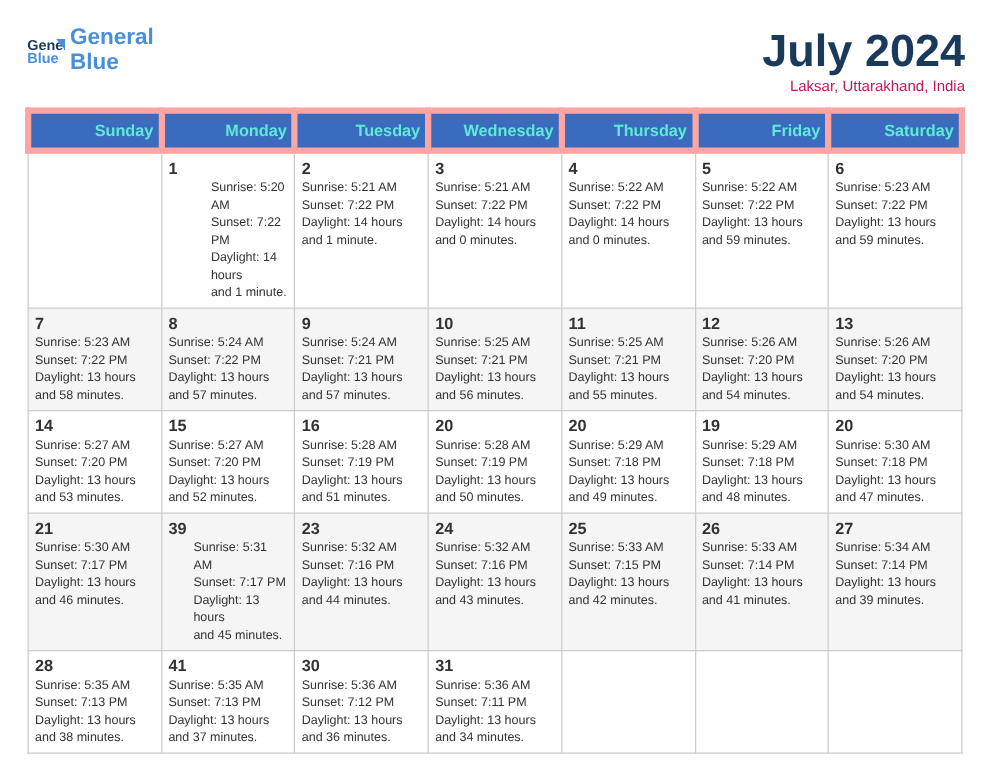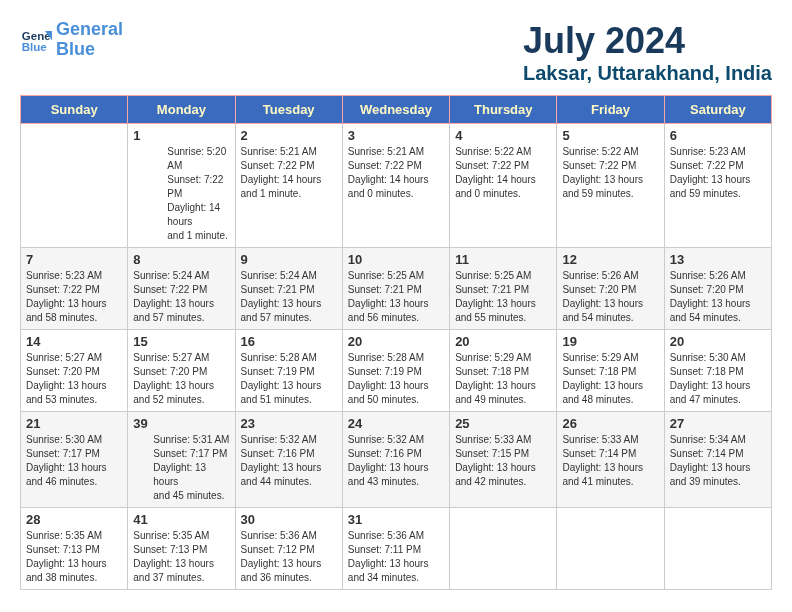--- a/index.html
+++ b/index.html
@@ -28,45 +28,44 @@
       line-height: 1.1;
     }
     .logo-text span {
       color: #4a90d9;
     }
     .logo-icon {
       width: 32px;
       height: 32px;
     }
     .title-block {
-      text-align: left;
+      text-align: right;
     }
     .month-year {
       font-size: 36px;
       font-weight: bold;
       color: #1a3a5c;
     }
     .location {
-      font-size: 20px;
-      color: #0c4a6e;
-      font-weight: bold;
+      font-size: 12px;
+      color: #be185d;
     }
     table {
       width: 100%;
       border-collapse: collapse;
       table-layout: fixed;
     }
     thead tr th {
       background-color: #3a6bbf;
-      color: #fef9c3;
+      color: #5eead4;
       font-size: 13px;
       font-weight: bold;
       padding: 6px 4px;
-      text-align: center;
-      border: 1px solid #fca5a5;
+      text-align: right;
+      border: 5px solid #fca5a5;
     }
     tbody tr td {
       border: 1px solid #ccc;
       vertical-align: top;
       padding: 4px 5px;
       font-size: 10px;
       color: #222;
       height: 80px;
     }
     tbody tr:nth-child(even) td {

